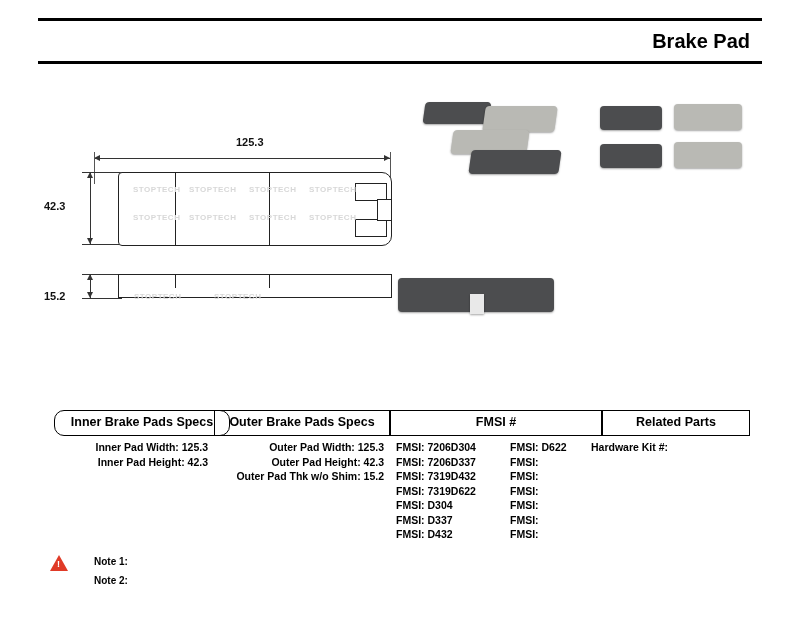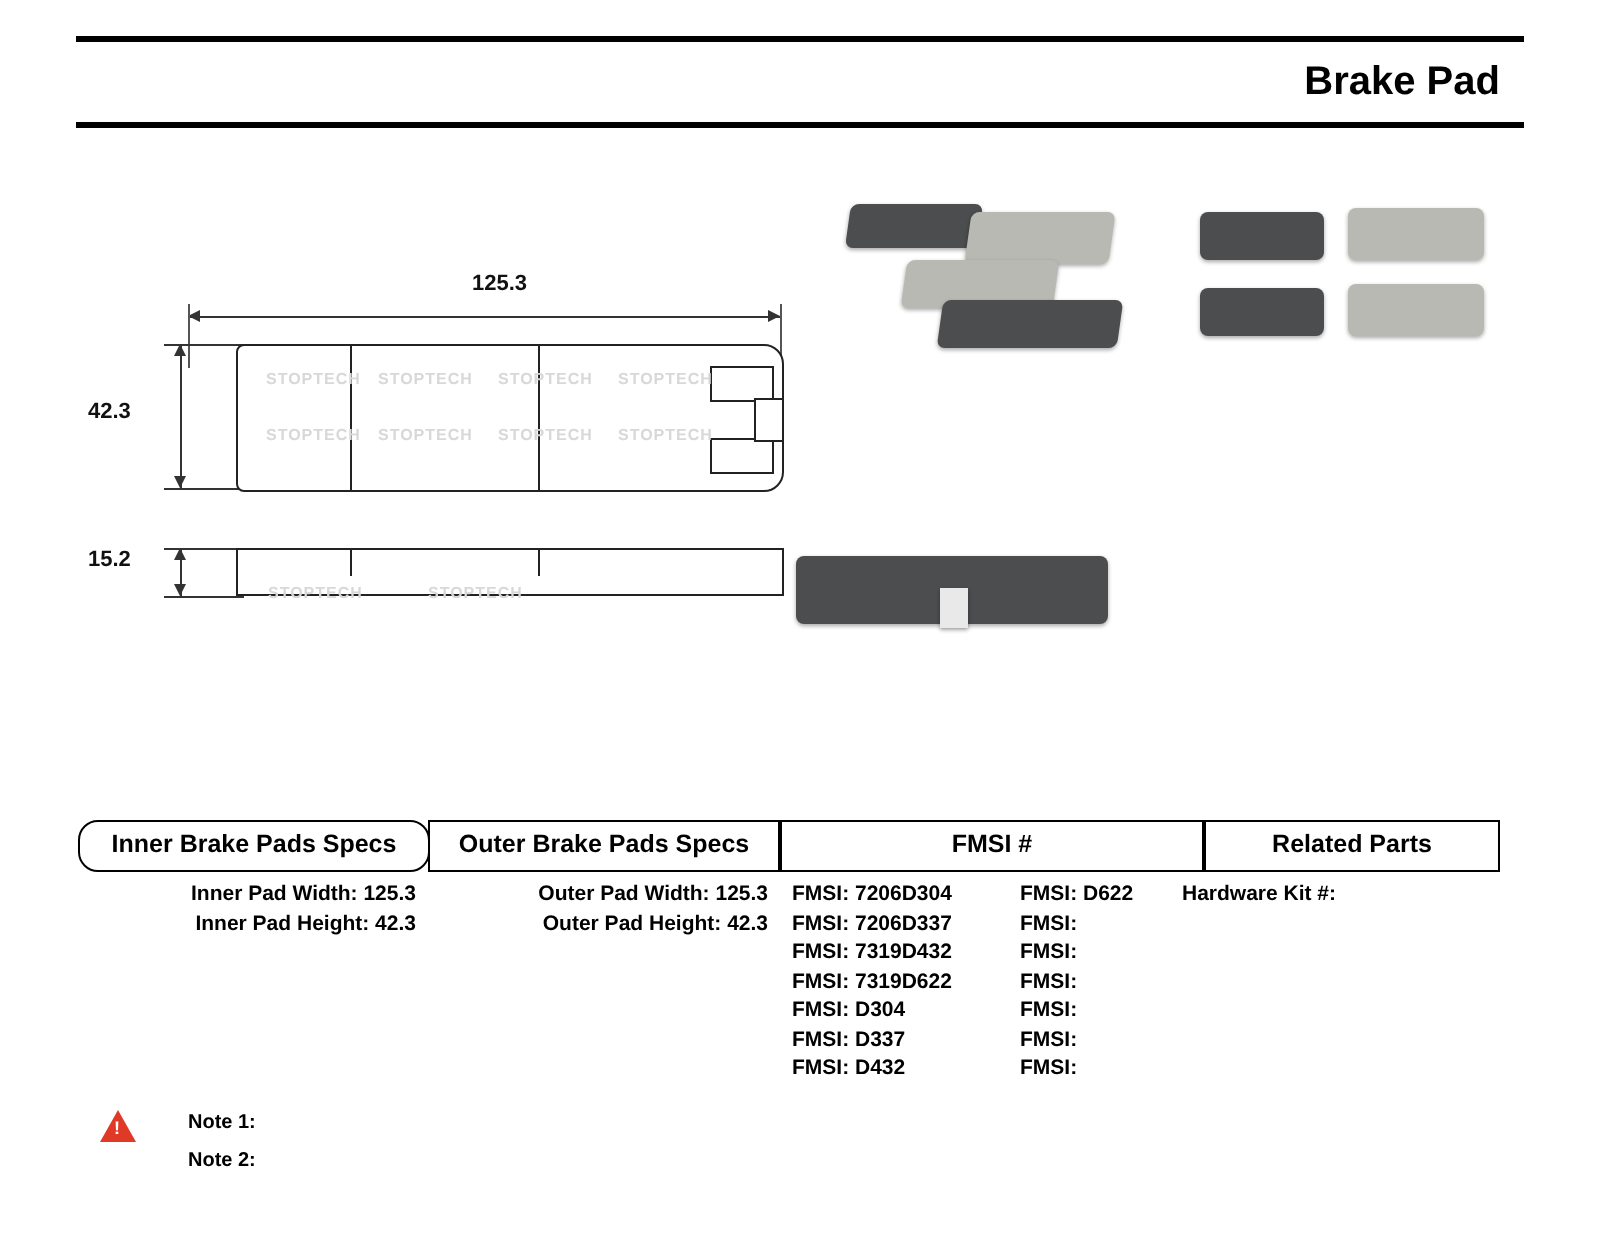--- a/index.html
+++ b/index.html
@@ -233,21 +233,21 @@
     <div class="tick" style="left:56px; top:74px; height:32px;"></div>
     <div class="tick" style="left:352px; top:74px; height:32px;"></div>
 
     <div class="dim-label" style="left:6px; top:122px;">42.3</div>
     <div class="vline" style="left:52px; top:94px; height:72px;"></div>
     <div class="arrow-u" style="left:49px; top:94px;"></div>
     <div class="arrow-d" style="left:49px; top:160px;"></div>
     <div class="hline" style="left:44px; top:94px; width:40px;"></div>
     <div class="hline" style="left:44px; top:166px; width:40px;"></div>
 
-    <div class="dim-label" style="left:6px; top:196px;">15.2</div>
+    <div class="dim-label" style="left:6px; top:212px;">15.2</div>
     <div class="vline" style="left:52px; top:196px; height:24px;"></div>
     <div class="arrow-u" style="left:49px; top:196px;"></div>
     <div class="arrow-d" style="left:49px; top:214px;"></div>
     <div class="hline" style="left:44px; top:196px; width:40px;"></div>
     <div class="hline" style="left:44px; top:220px; width:40px;"></div>
 
     <div class="pad-front">
       <div class="divider" style="left:56px;"></div>
       <div class="divider" style="left:150px;"></div>
       <div class="notch" style="left:236px; top:10px; width:30px; height:16px;"></div>
@@ -281,34 +281,35 @@
     <div class="photo dark" style="left:562px; top:66px; width:62px; height:24px; border-radius:4px;"></div>
     <div class="photo light" style="left:636px; top:64px; width:68px; height:26px; border-radius:4px;"></div>
 
     <div class="photo dark" style="left:360px; top:200px; width:156px; height:34px; border-radius:4px;"></div>
     <div class="photo" style="left:432px; top:216px; width:14px; height:20px; background:#e9e9e9; border-radius:0;"></div>
 
   </div>
 
   <div class="tables">
 
-    <div class="tbl" style="left:1px; width:176px;border-radius:10px;">
+    <div class="tbl" style="left:16px; width:176px;border-radius:10px;">
       <div class="hdr">Inner Brake Pads Specs</div>
     </div>
     <div class="rows right" style="left:0px; width:170px;">
       <div class="row">Inner Pad Width: 125.3</div>
       <div class="row">Inner Pad Height: 42.3</div>
     </div>
 
     <div class="tbl" style="left:176px; width:176px;">
       <div class="hdr">Outer Brake Pads Specs</div>
     </div>
     <div class="rows right" style="left:176px; width:170px;">
       <div class="row">Outer Pad Width: 125.3</div>
       <div class="row">Outer Pad Height: 42.3</div>
+      <div class="row">Outer Pad Thk w/o Shim: 15.2</div>
     </div>
 
     <div class="tbl" style="left:352px; width:212px;">
       <div class="hdr">FMSI #</div>
     </div>
     <div class="fmsi-col" style="left:358px; top:30px;">
       <div class="row">FMSI: 7206D304</div>
       <div class="row">FMSI: 7206D337</div>
       <div class="row">FMSI: 7319D432</div>
       <div class="row">FMSI: 7319D622</div>

